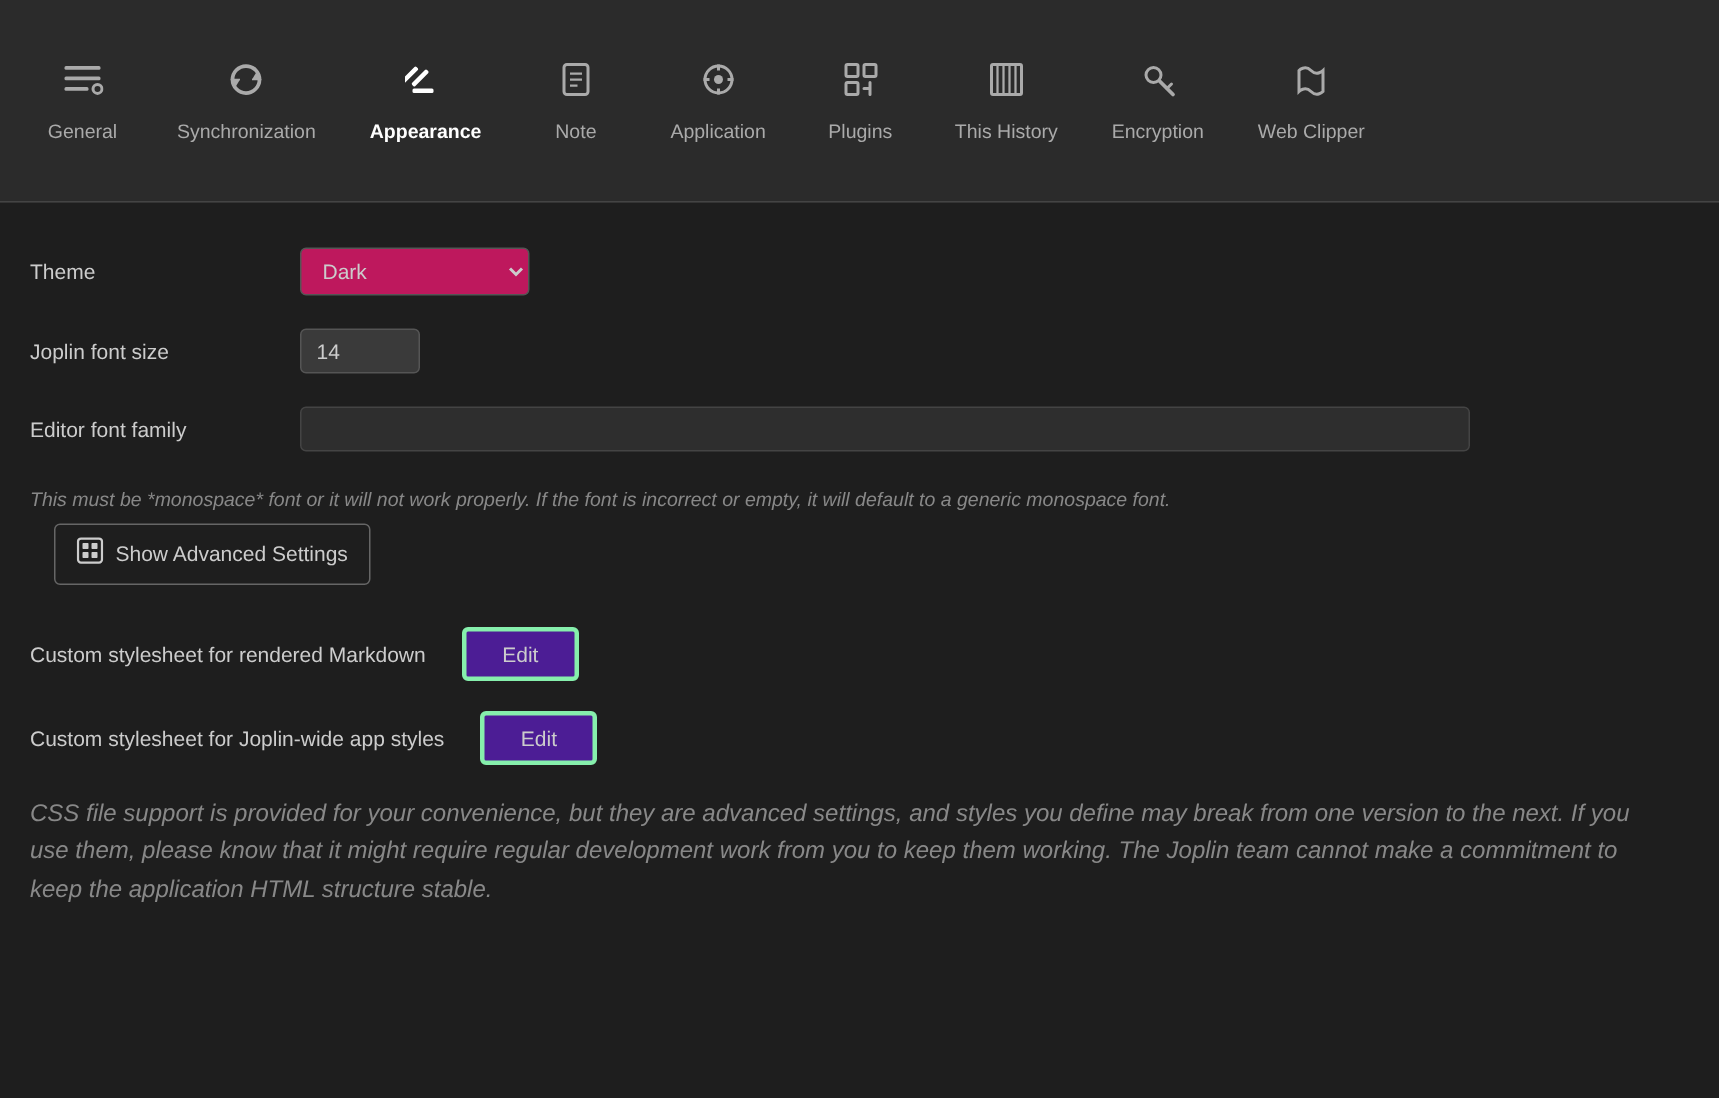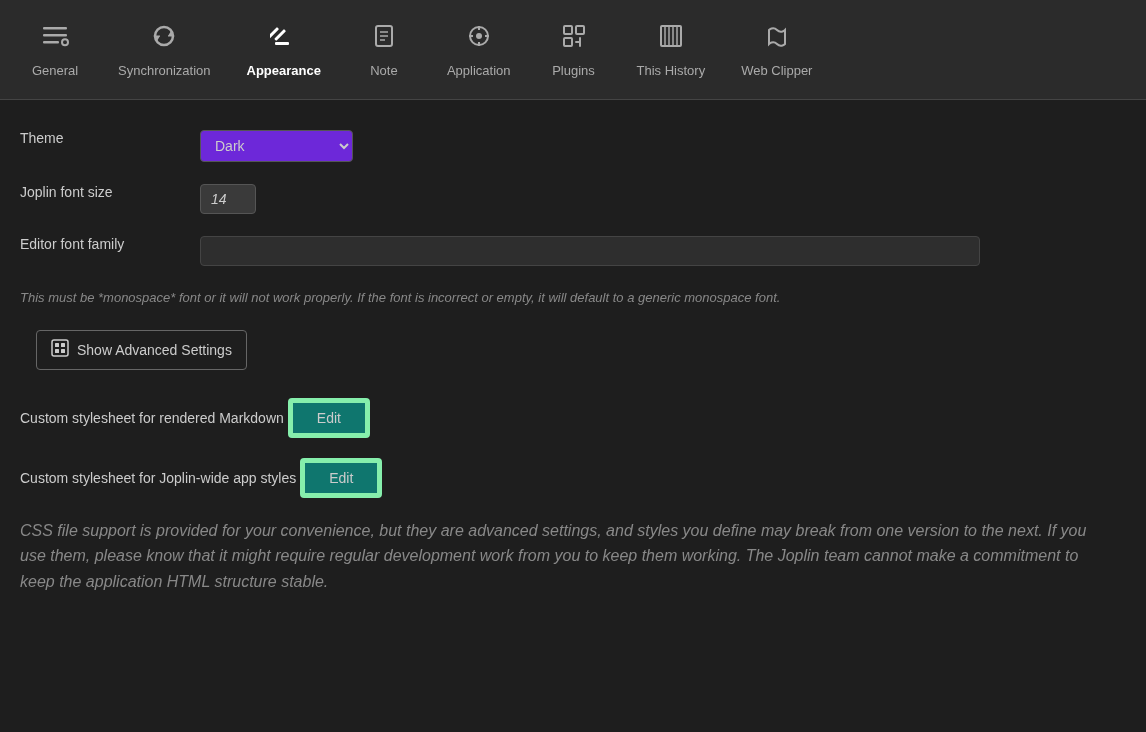--- a/index.html
+++ b/index.html
@@ -13,21 +13,21 @@
       overflow-x: hidden;
     }
 
     
     .nav-bar {
       display: flex;
       align-items: center;
       background-color: #2b2b2b;
       border-bottom: 1px solid #444;
       padding: 0 10px;
-      height: 100px;
+      height: 135px;
     }
     .nav-item {
       display: flex;
       flex-direction: column;
       align-items: center;
       justify-content: center;
       padding: 10px 18px;
       cursor: pointer;
       color: #aaa;
       min-width: 90px;
@@ -46,67 +46,67 @@
       font-size: 13px;
     }
 
     
     .content {
       padding: 30px 30px 30px 20px;
     }
 
     .form-row {
       display: flex;
+      align-items: center;
       margin-bottom: 22px;
     }
     .form-label {
       color: #cccccc;
       font-size: 14px;
       width: 180px;
       flex-shrink: 0;
     }
 
     select.theme-select {
-      background-color: #6d28d9;
+      background-color: #be185d;
       color: #cccccc;
       border: 1px solid #555;
       border-radius: 4px;
       padding: 6px 28px 6px 10px;
       font-size: 14px;
       appearance: auto;
       cursor: pointer;
       min-width: 130px;
     }
 
     input.font-size-input {
       background-color: #3a3a3a;
       color: #cccccc;
       border: 1px solid #555;
       border-radius: 4px;
       padding: 6px 10px;
       font-size: 14px;
-      width: 56px;
-      font-style: italic;
+      width: 80px;
     }
 
     input.font-family-input {
       background-color: #2e2e2e;
       color: #cccccc;
       border: 1px solid #444;
       border-radius: 4px;
       padding: 6px 10px;
       font-size: 14px;
       width: 780px;
     }
 
     .hint-text {
       color: #888;
       font-style: italic;
       font-size: 13px;
-      margin-bottom: 22px;
+      margin-bottom: 6px;
       line-height: 1.5;
     }
 
     .show-advanced-btn {
       display: flex;
       align-items: center;
       gap: 8px;
       background-color: transparent;
       color: #cccccc;
       border: 1px solid #666;
@@ -118,31 +118,31 @@
       margin-left: 16px;
     }
     .show-advanced-btn .btn-icon {
       font-size: 16px;
     }
 
     .settings-row {
       display: flex;
       align-items: center;
       margin-bottom: 20px;
-      gap: 4px;
+      gap: 24px;
     }
     .settings-row-label {
       color: #cccccc;
       font-size: 14px;
     }
 
     .edit-btn {
-      background-color: #0f766e;
-      color: #cccccc;
-      border: 5px solid #86efac;
+      background-color: #4c1d95;
+      color: #cccccc;
+      border: 3px solid #86efac;
       border-radius: 4px;
       padding: 7px 24px;
       font-size: 14px;
       cursor: pointer;
       text-align: right;
     }
 
     .bottom-hint {
       color: #888;
       font-style: italic;
@@ -235,20 +235,30 @@
         <rect x="4" y="4" width="20" height="20" rx="1" stroke="#aaa" stroke-width="2" fill="none"></rect>
         <line x1="8" y1="4" x2="8" y2="24" stroke="#aaa" stroke-width="1.5"></line>
         <line x1="12" y1="4" x2="12" y2="24" stroke="#aaa" stroke-width="1.5"></line>
         <line x1="16" y1="4" x2="16" y2="24" stroke="#aaa" stroke-width="1.5"></line>
         <line x1="20" y1="4" x2="20" y2="24" stroke="#aaa" stroke-width="1.5"></line>
       </svg>
     </span>
     <span class="nav-label">This History</span>
   </div>
 
+  <div class="nav-item">
+    <span class="nav-icon">
+      <svg width="28" height="28" viewBox="0 0 28 28" fill="none">
+        <circle cx="11" cy="11" r="5" stroke="#aaa" stroke-width="2" fill="none"></circle>
+        <line x1="15" y1="15" x2="24" y2="24" stroke="#aaa" stroke-width="2.5" stroke-linecap="round"></line>
+        <line x1="20" y1="20" x2="23" y2="17" stroke="#aaa" stroke-width="2" stroke-linecap="round"></line>
+      </svg>
+    </span>
+    <span class="nav-label">Encryption</span>
+  </div>
 
   <div class="nav-item">
     <span class="nav-icon">
       <svg width="28" height="28" viewBox="0 0 28 28" fill="none">
         <path d="M6 8 C6 8 10 4 14 8 C18 12 22 8 22 8 L22 22 C22 22 18 26 14 22 C10 18 6 22 6 22 Z" stroke="#aaa" stroke-width="2" fill="none"></path>
       </svg>
     </span>
     <span class="nav-label">Web Clipper</span>
   </div>
 

